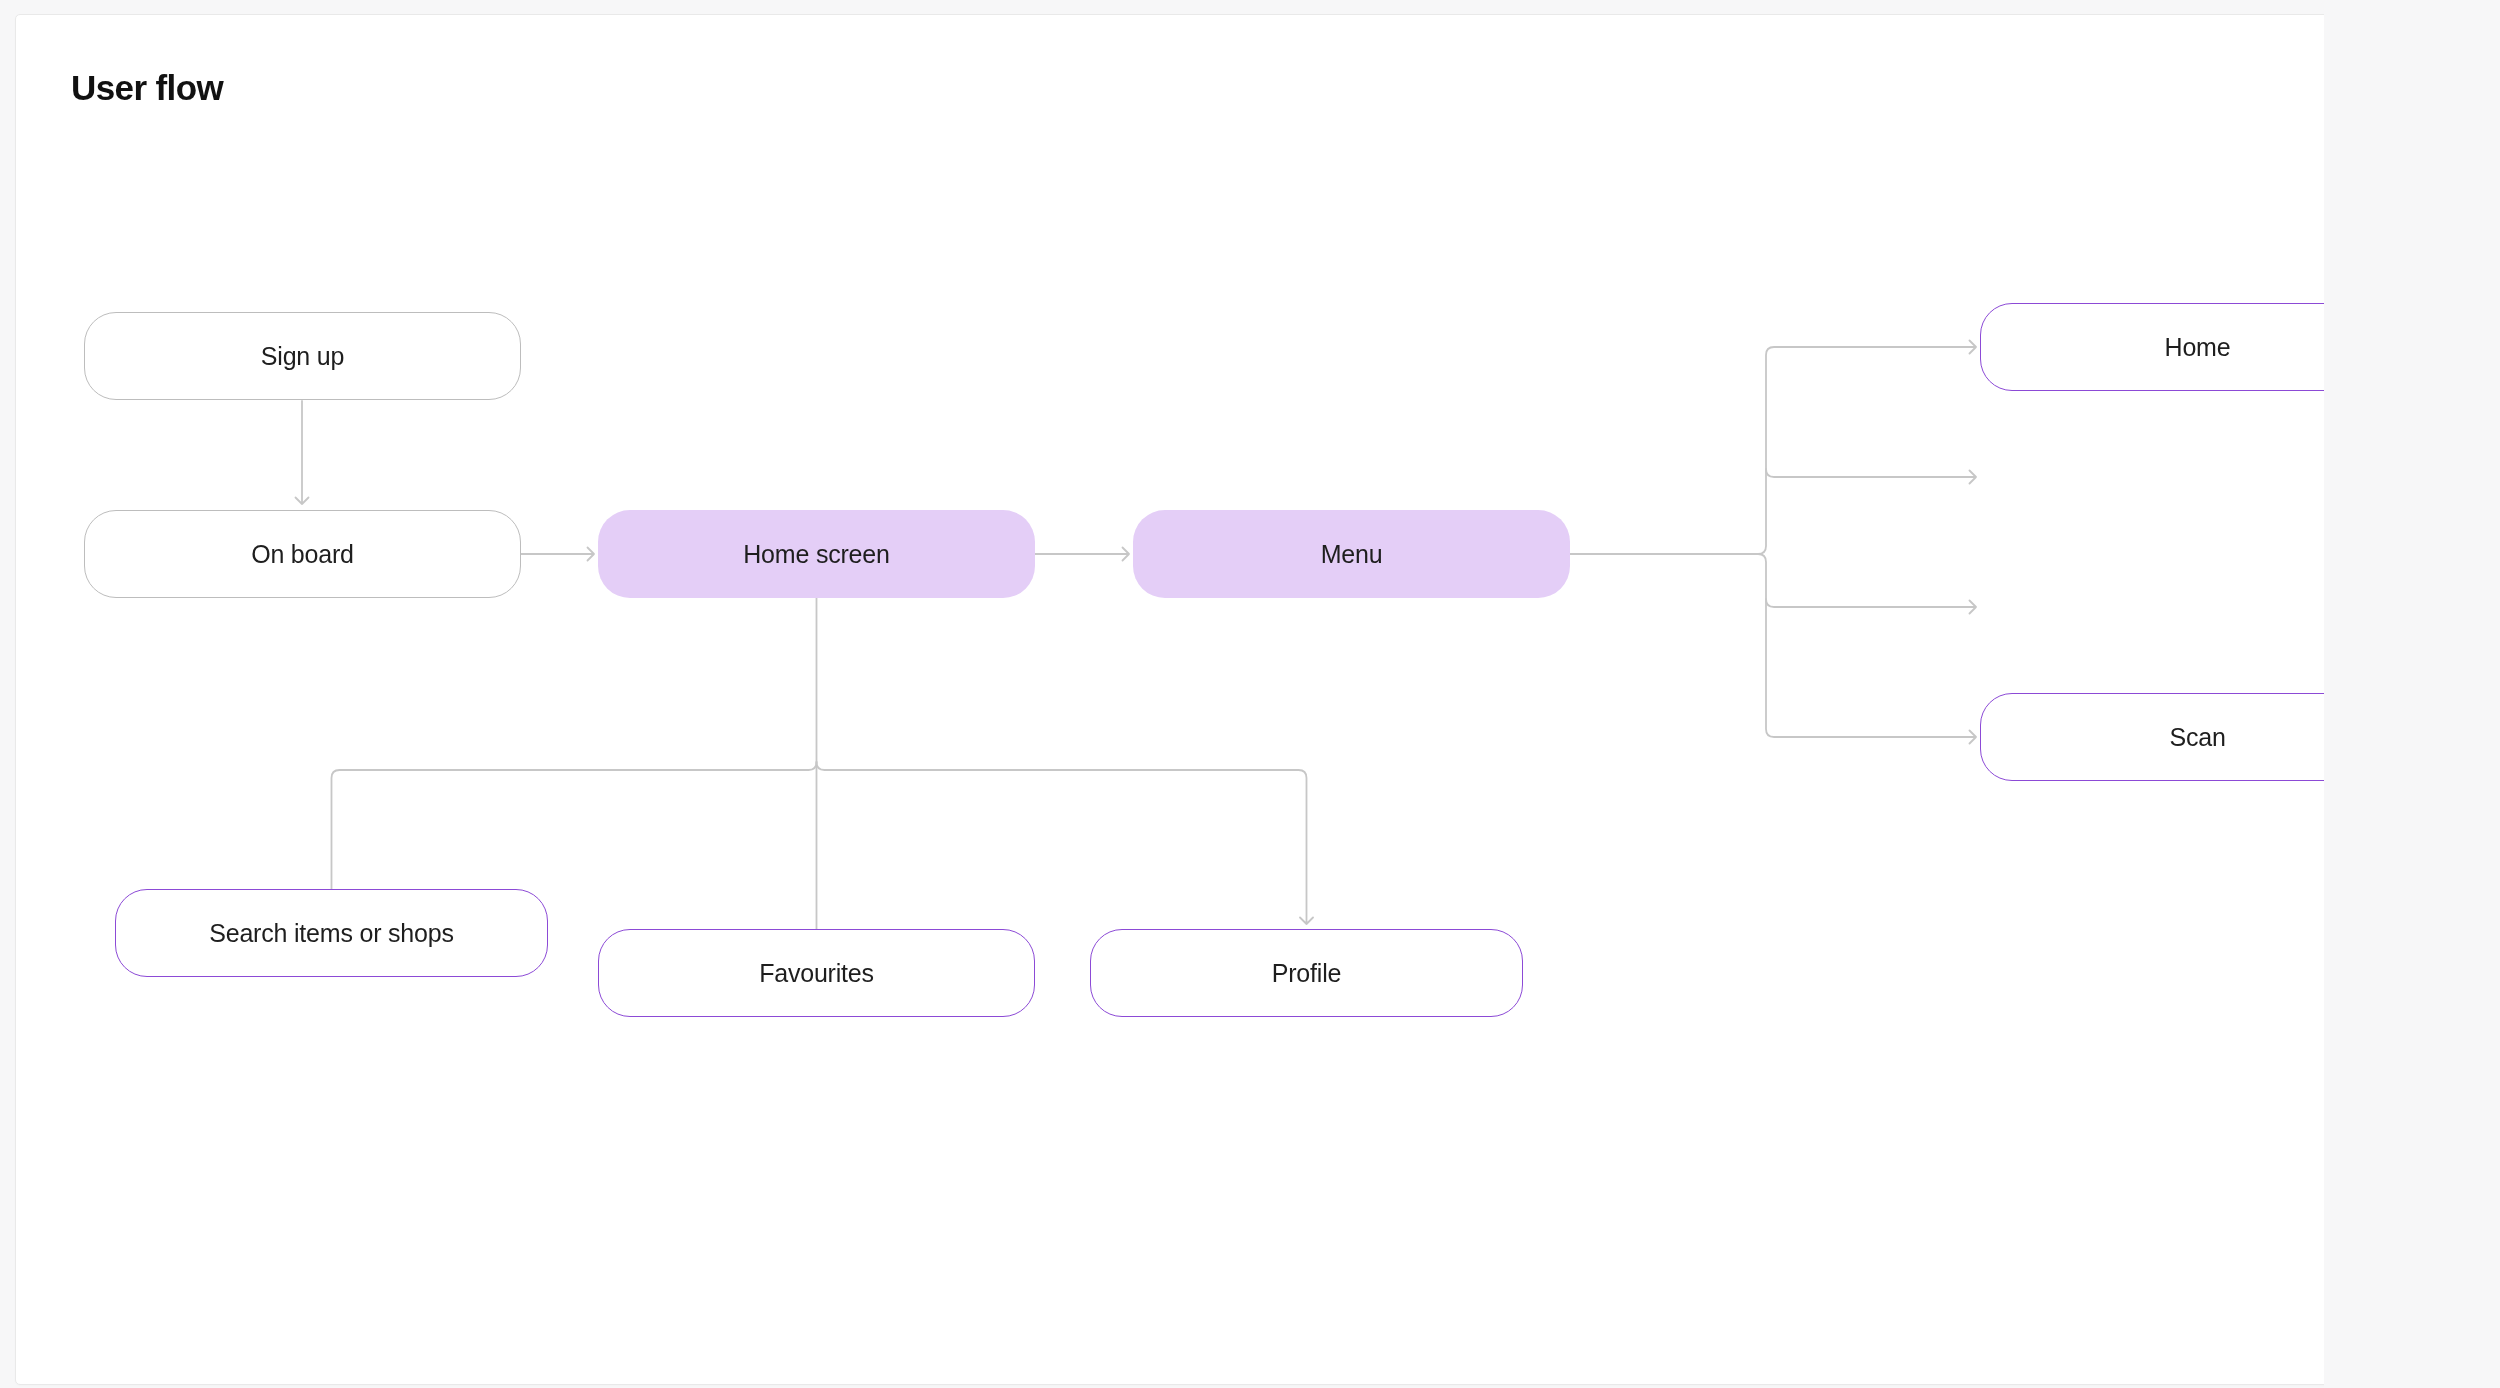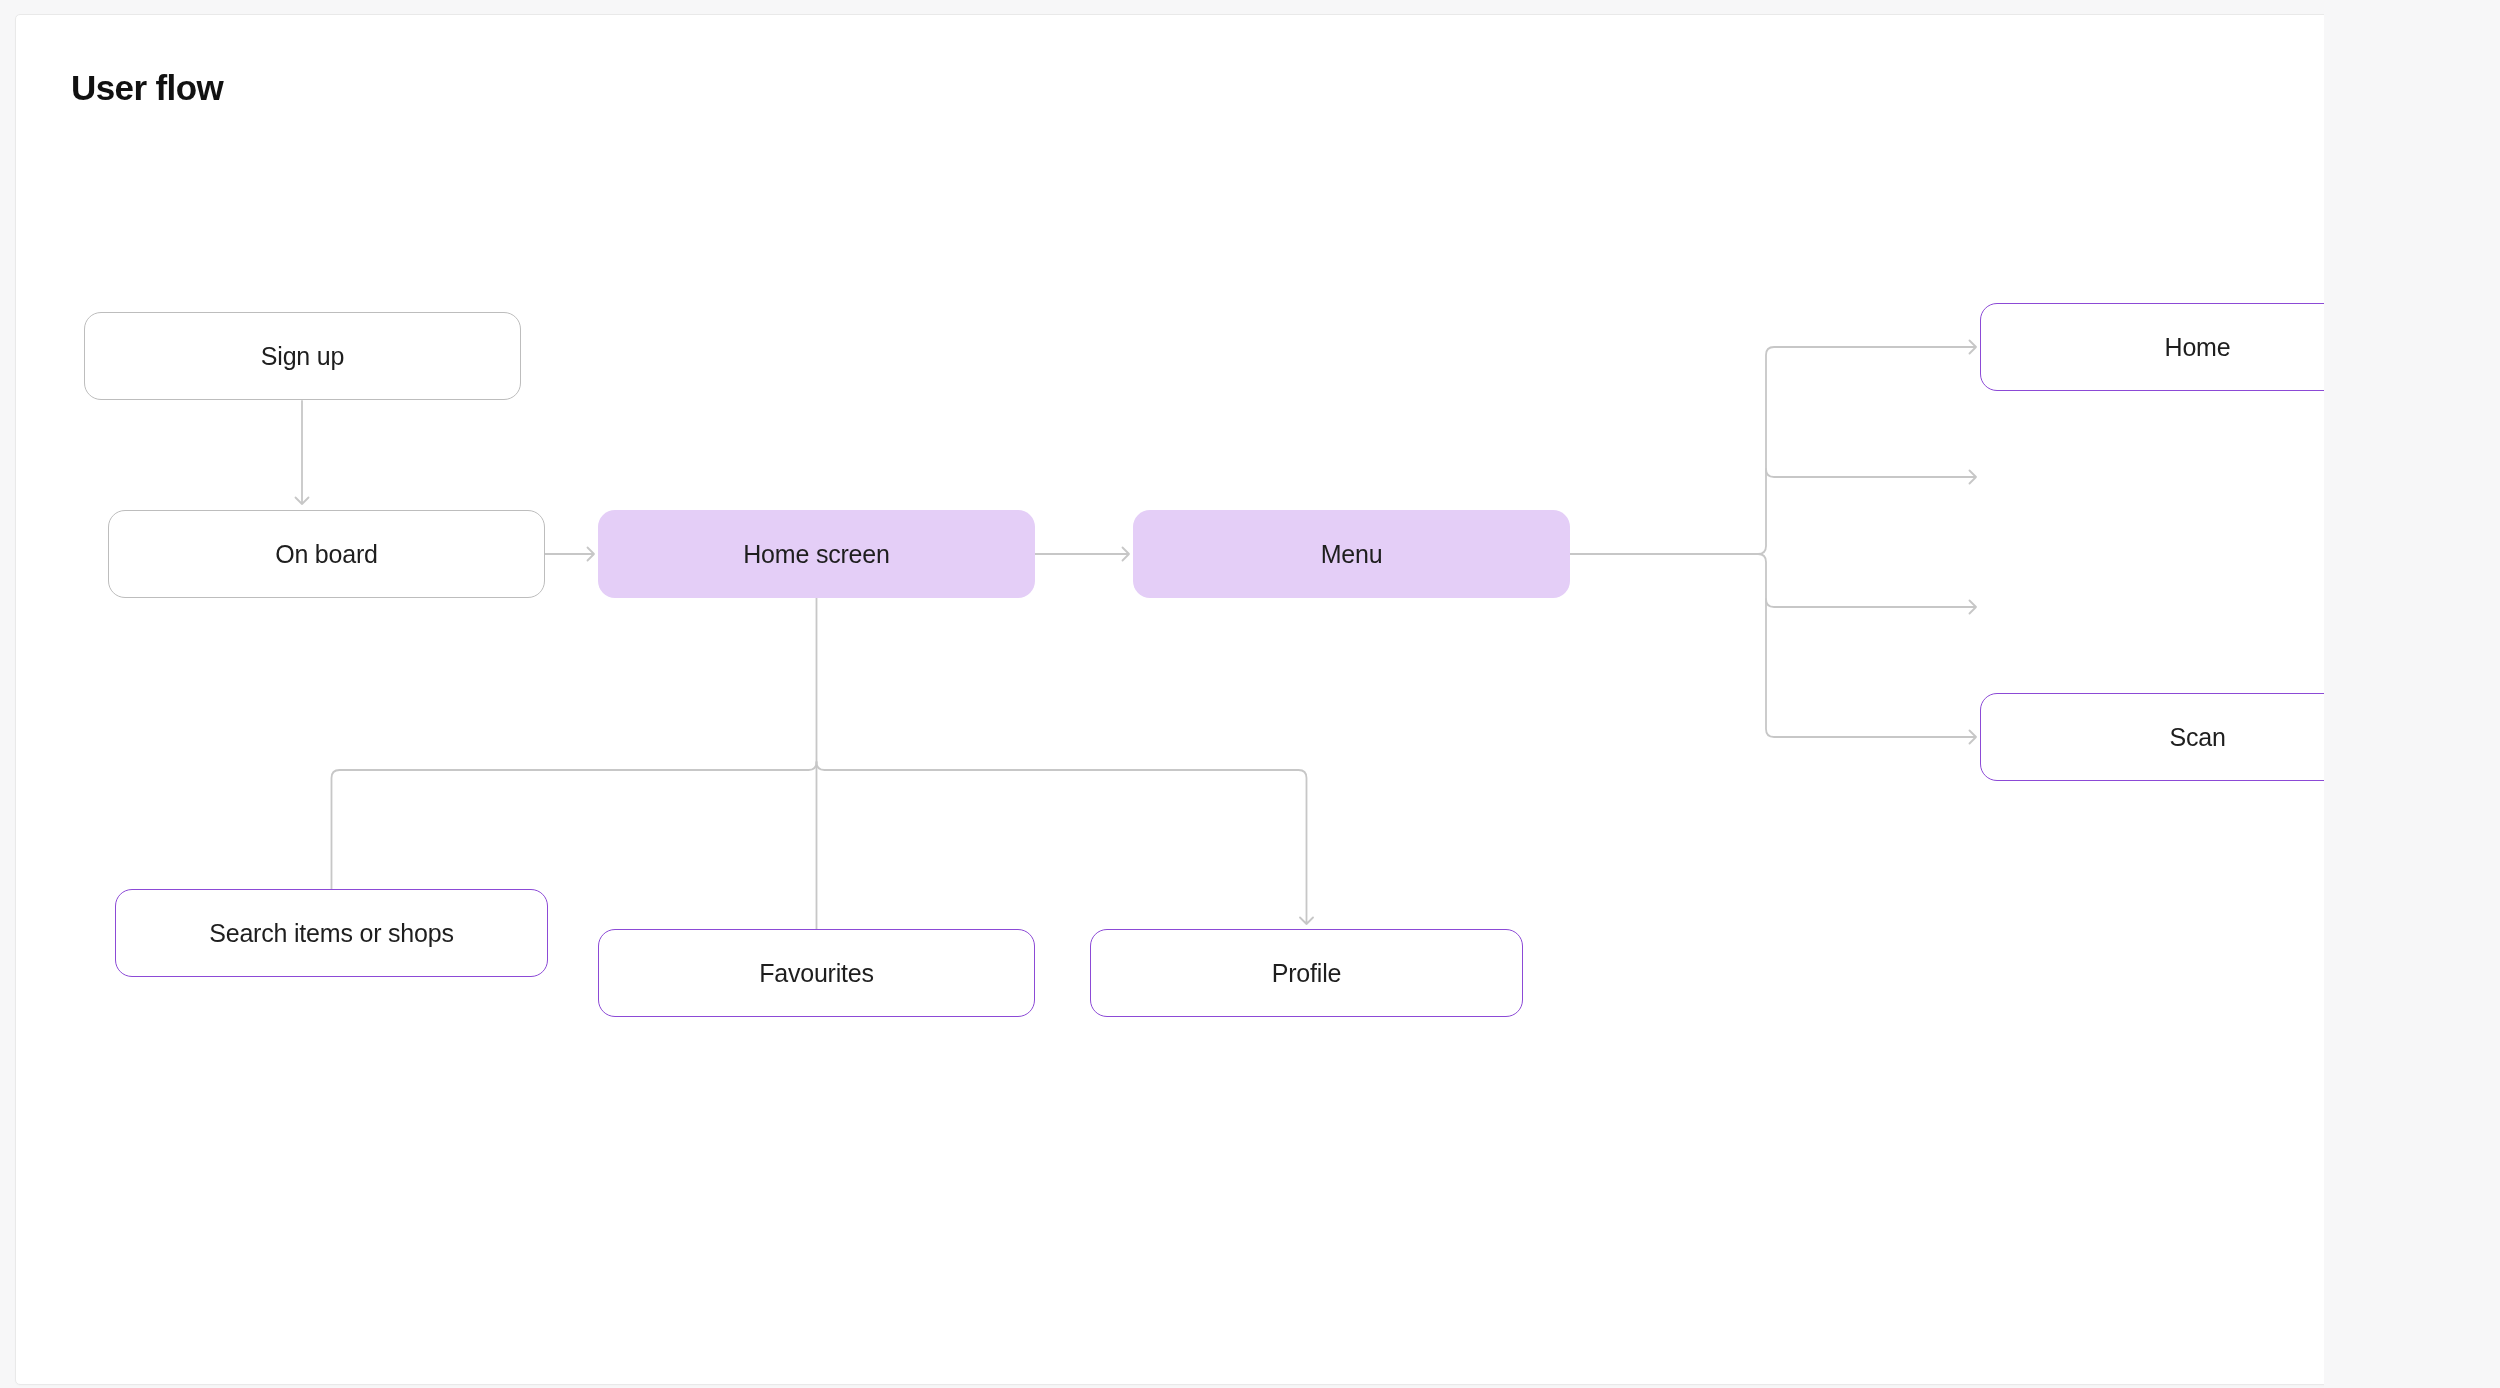--- a/index.html
+++ b/index.html
@@ -46,21 +46,21 @@
   svg.edges path {
     fill: none;
     stroke: var(--connector-gray, #c7c7c7);
     stroke-width: 1.8;
     stroke-linecap: round;
     stroke-linejoin: round;
   }
   .node {
     position: absolute;
     height: 88px;
-    border-radius: 17px;
+    border-radius: 32px;
     box-sizing: border-box;
     display: flex;
     align-items: center;
     justify-content: center;
     background: #ffffff;
     cursor: default;
   }
   .node .node-label {
     font-size: 25px;
     color: #1e1e1e;
@@ -97,21 +97,21 @@
     <path d="M1758 554 Q1766 554 1766 562 L1766 729 Q1766 737 1774 737 L1976 737 M1969.5 730.5 L1976 737 L1969.5 743.5"></path>
     <path d="M816.5 598 L816.5 929"></path>
     <path d="M816.5 762 Q816.5 770 808.5 770 L339.5 770 Q331.5 770 331.5 778 L331.5 924 M325 917.5 L331.5 924 L338 917.5"></path>
     <path d="M816.5 762 Q816.5 770 824.5 770 L1298.5 770 Q1306.5 770 1306.5 778 L1306.5 924 M1300 917.5 L1306.5 924 L1313 917.5"></path>
   </svg>
 
   <div class="node n-default" style="left:84px; top:312px; width:437px;">
     <span class="node-label">Sign up</span>
   </div>
 
-  <div class="node n-default" style="left:84px; top:510px; width:437px;margin-left:24px;">
+  <div class="node n-default" style="left:84px; top:510px; width:437px;">
     <span class="node-label">On board</span>
   </div>
 
   <div class="node n-purple-fill" style="left:598px; top:510px; width:437px;">
     <span class="node-label">Home screen</span>
   </div>
 
   <div class="node n-purple-fill" style="left:1133px; top:510px; width:437px;">
     <span class="node-label">Menu</span>
   </div>

